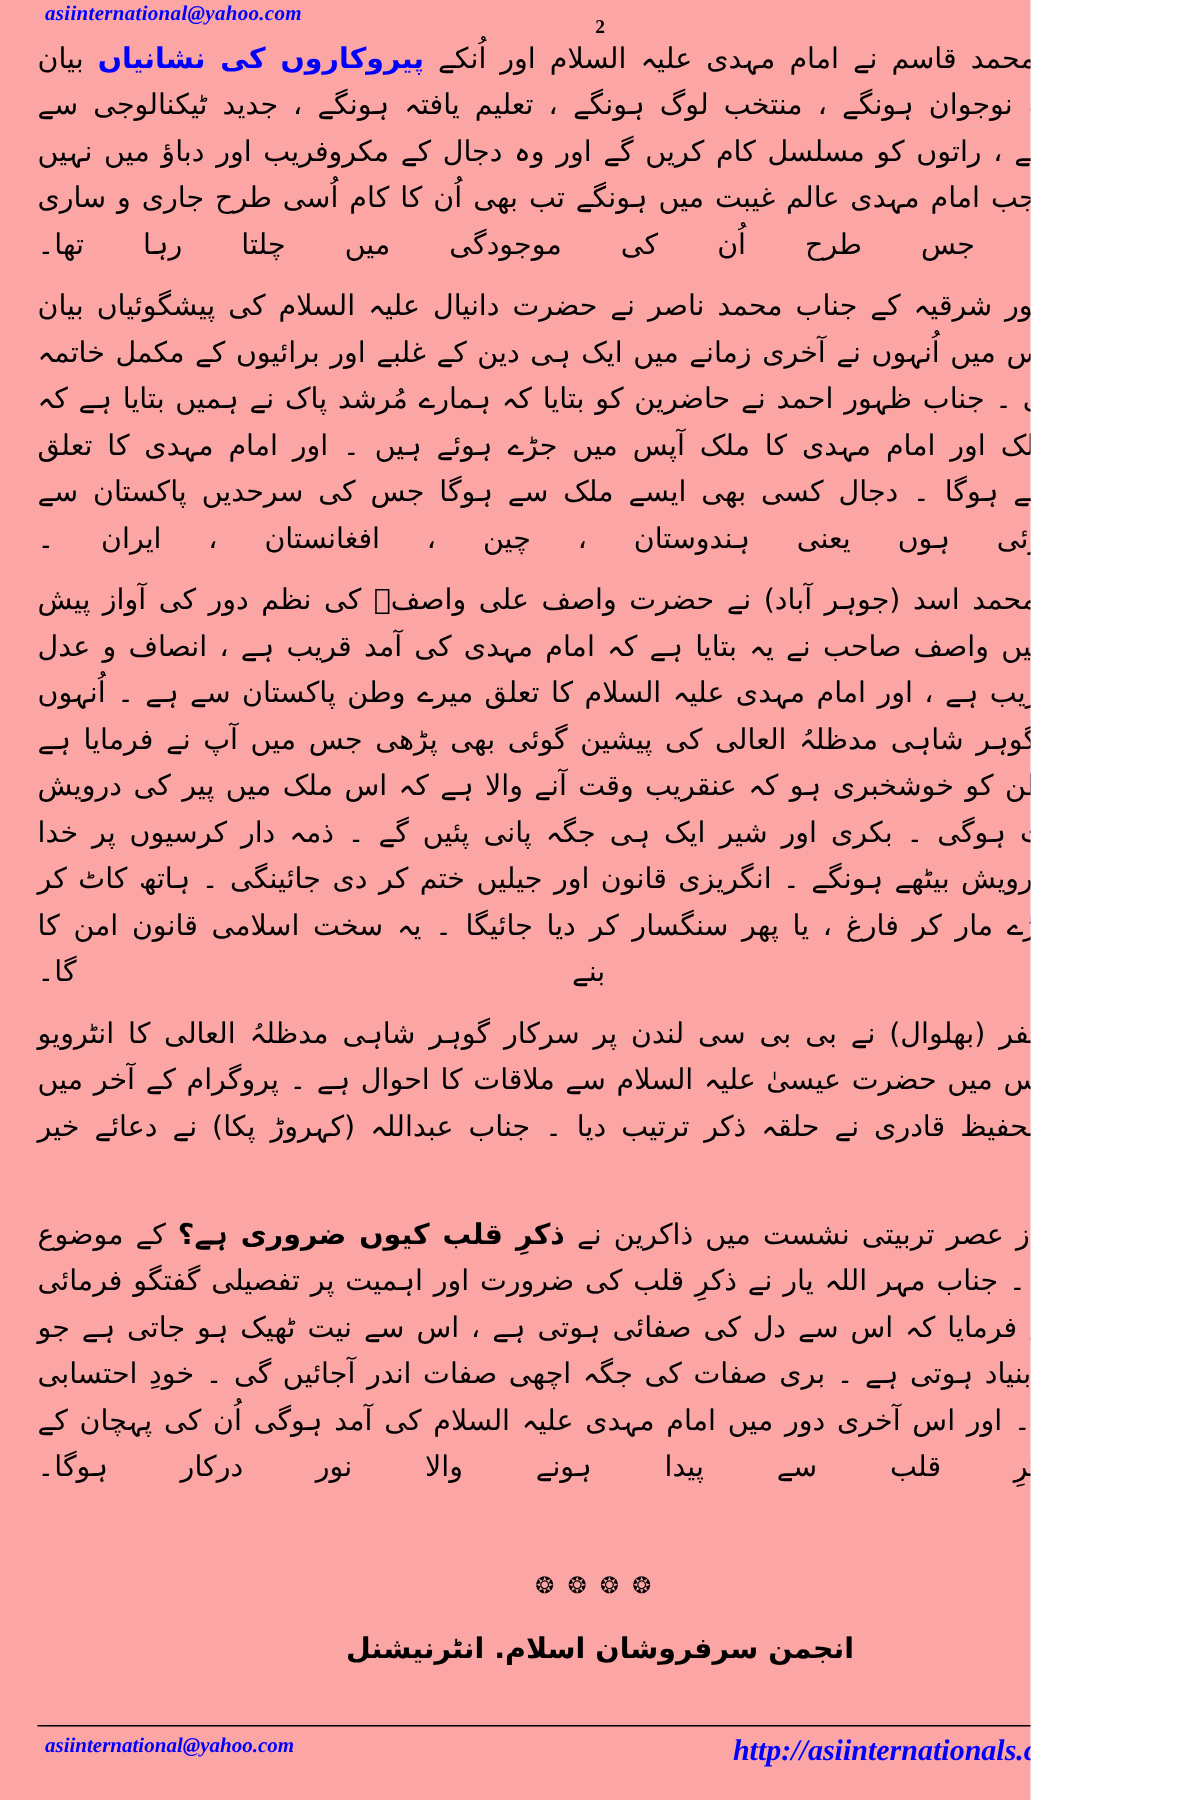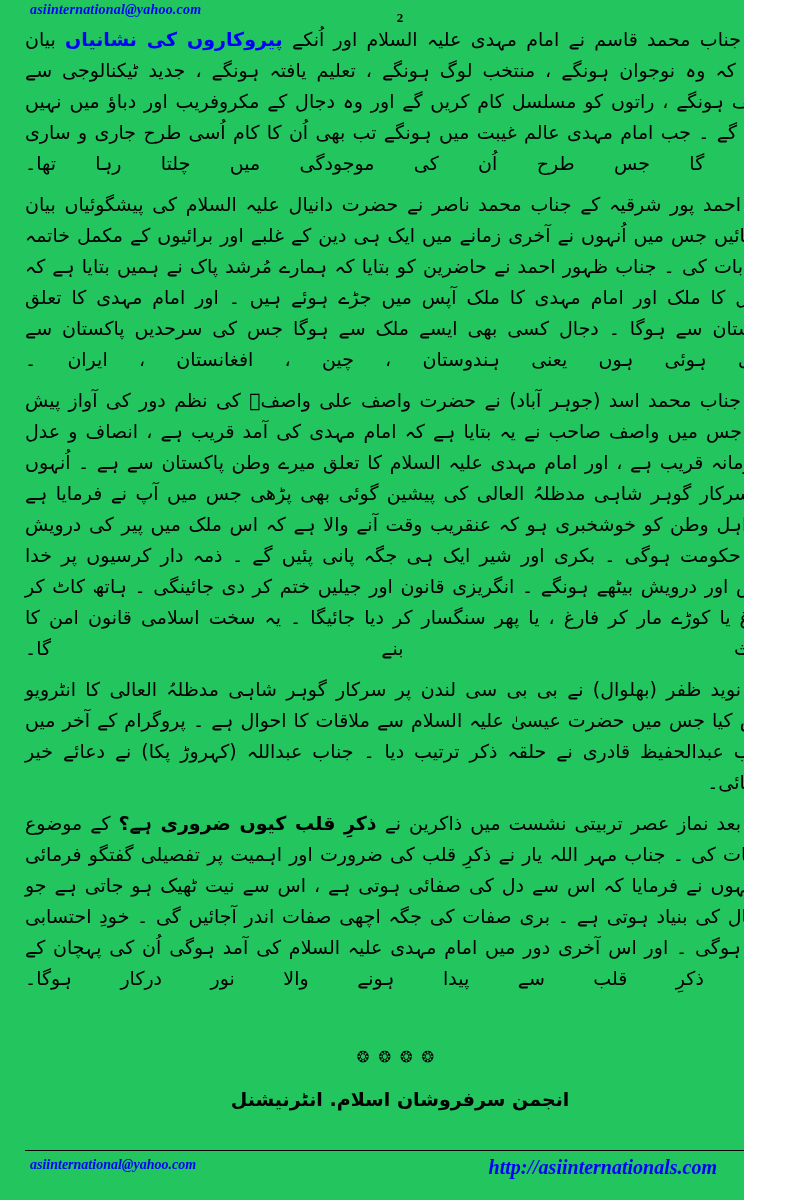--- a/index.html
+++ b/index.html
@@ -2,23 +2,23 @@
 <html><head>
 <meta charset="utf-8">
 <style>
   html, body {
     margin: 0;
     padding: 0;
     background: #ffffff;
   }
   .page {
     position: relative;
-    width: 744px;
+    width: 687px;
     height: 1200px;
-    background: #22c55e;
+    background: #fca5a5;
     overflow: hidden;
     box-sizing: border-box;
   }
 
   
   .header {
     position: absolute;
     top: 0px;
     left: 0px;
     width: 800px;

